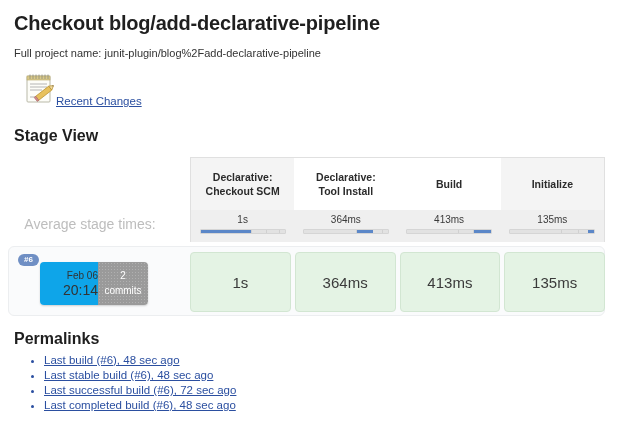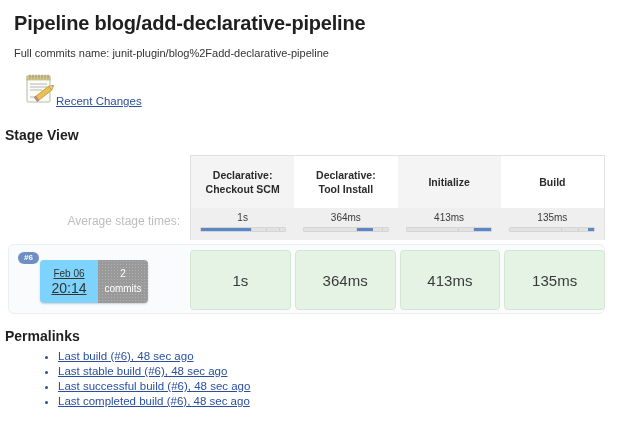--- a/index.html
+++ b/index.html
@@ -49,24 +49,24 @@
     font-size: 11.5px;
     cursor: pointer;
   }
   .recent-link {
     margin-left: -4px;
     margin-top: 8px;
   }
 
   
   .section-heading {
-    font-size: 14px;
+    font-size: 16px;
     font-weight: bold;
     color: #1f1f1f;
-    padding-left: 5px;
+    padding-left: 14px;
   }
   .stage-view-heading { padding-top: 20px; }
   .permalinks-heading { padding-top: 18px; }
 
   
   .stage-view {
     position: relative;
     margin-top: 12px;
     width: 556px;
   }
@@ -111,23 +111,23 @@
   }
   .head-cell.shade { background: #f4f4f4; }
 
   
   .avg-row .sv-cols {
     border-left: 1px solid #e0e0e0;
     border-right: 1px solid #e0e0e0;
     background: #ffffff;
   }
   .avg-label {
-    font-size: 12px;
+    font-size: 14px;
     color: #bdbdbd;
-    text-align: right;
+    text-align: center;
     padding: 6px 10px 0 0;
     box-sizing: border-box;
   }
   .avg-cell {
     height: 32px;
     background: #efefef;
     border-right: 2px solid #ffffff;
     box-sizing: border-box;
     padding: 3px 5px 0 5px;
     display: flex;
@@ -207,26 +207,25 @@
   }
   .meta-box {
     display: flex;
     margin-top: 10px;
     border-radius: 4px;
     overflow: hidden;
     box-shadow: 0 1px 2px rgba(0,0,0,0.18);
     width: 108px;
   }
   .meta-date {
-    background: #7dd3fc;
+    background: #0ea5e9;
     width: 58px;
     box-sizing: border-box;
-    text-align: center;
+    text-align: right;
     padding: 6px 0 7px 0;
-    text-decoration: underline;
   }
   .meta-date .d1 {
     font-size: 10px;
     color: #333333;
     line-height: 15px;
   }
   .meta-date .d2 {
     font-size: 14px;
     color: #333333;
     line-height: 15px;
@@ -263,33 +262,33 @@
     justify-content: center;
     font-size: 15px;
     color: #3a3a3a;
     box-sizing: border-box;
   }
   .run-cell:last-child { margin-right: 0; }
 
   
   .permalinks-list {
     margin: 6px 0 0 0;
-    padding-left: 58px;
+    padding-left: 44px;
   }
   .permalinks-list li {
     font-size: 11px;
     margin-bottom: 3px;
     color: #2b4fa0;
   }
 </style>
 </head>
 <body>
 
-<h1 class="page-title">Pipeline blog/add-declarative-pipeline</h1>
-<div class="full-name">Full commits name: junit-plugin/blog%2Fadd-declarative-pipeline</div>
+<h1 class="page-title">Checkout blog/add-declarative-pipeline</h1>
+<div class="full-name">Full project name: junit-plugin/blog%2Fadd-declarative-pipeline</div>
 
 <div class="recent-changes">
   <span class="notepad-icon">
     <svg width="38" height="38" viewBox="0 0 38 38">
       <rect x="5" y="7" width="23" height="26" rx="1" fill="#fdfdf8" stroke="#b9b9a8" stroke-width="1"></rect>
       <rect x="5" y="7" width="23" height="4" fill="#d9c98a" stroke="#b9a96a" stroke-width="0.6"></rect>
       <g stroke="#8d8d7a" stroke-width="0.8">
         <line x1="8" y1="5.5" x2="8" y2="10"></line>
         <line x1="11" y1="5.5" x2="11" y2="10"></line>
         <line x1="14" y1="5.5" x2="14" y2="10"></line>
@@ -332,27 +331,27 @@
       </div>
       <div class="sv-col">
         <div class="head-cell">
           <span>
             <span>Declarative:</span><br>
             <span>Tool Install</span>
           </span>
         </div>
       </div>
       <div class="sv-col">
+        <div class="head-cell">
+          <span>Build</span>
+        </div>
+      </div>
+      <div class="sv-col">
         <div class="head-cell shade">
           <span>Initialize</span>
-        </div>
-      </div>
-      <div class="sv-col">
-        <div class="head-cell">
-          <span>Build</span>
         </div>
       </div>
     </div>
   </div>
 
   <div class="sv-row avg-row">
     <div class="sv-label-col avg-label">Average stage times:</div>
     <div class="sv-cols">
       <div class="sv-col">
         <div class="avg-cell">
@@ -421,15 +420,15 @@
         <div class="run-cell">135ms</div>
       </div>
     </div>
   </div>
 </div>
 
 <div class="section-heading permalinks-heading">Permalinks</div>
 <ul class="permalinks-list">
   <li><span class="link">Last build (#6), 48 sec ago</span></li>
   <li><span class="link">Last stable build (#6), 48 sec ago</span></li>
-  <li><span class="link">Last successful build (#6), 48 sec ago</span></li>
+  <li><span class="link">Last successful build (#6), 72 sec ago</span></li>
   <li><span class="link">Last completed build (#6), 48 sec ago</span></li>
 </ul>
 
 </body></html>

